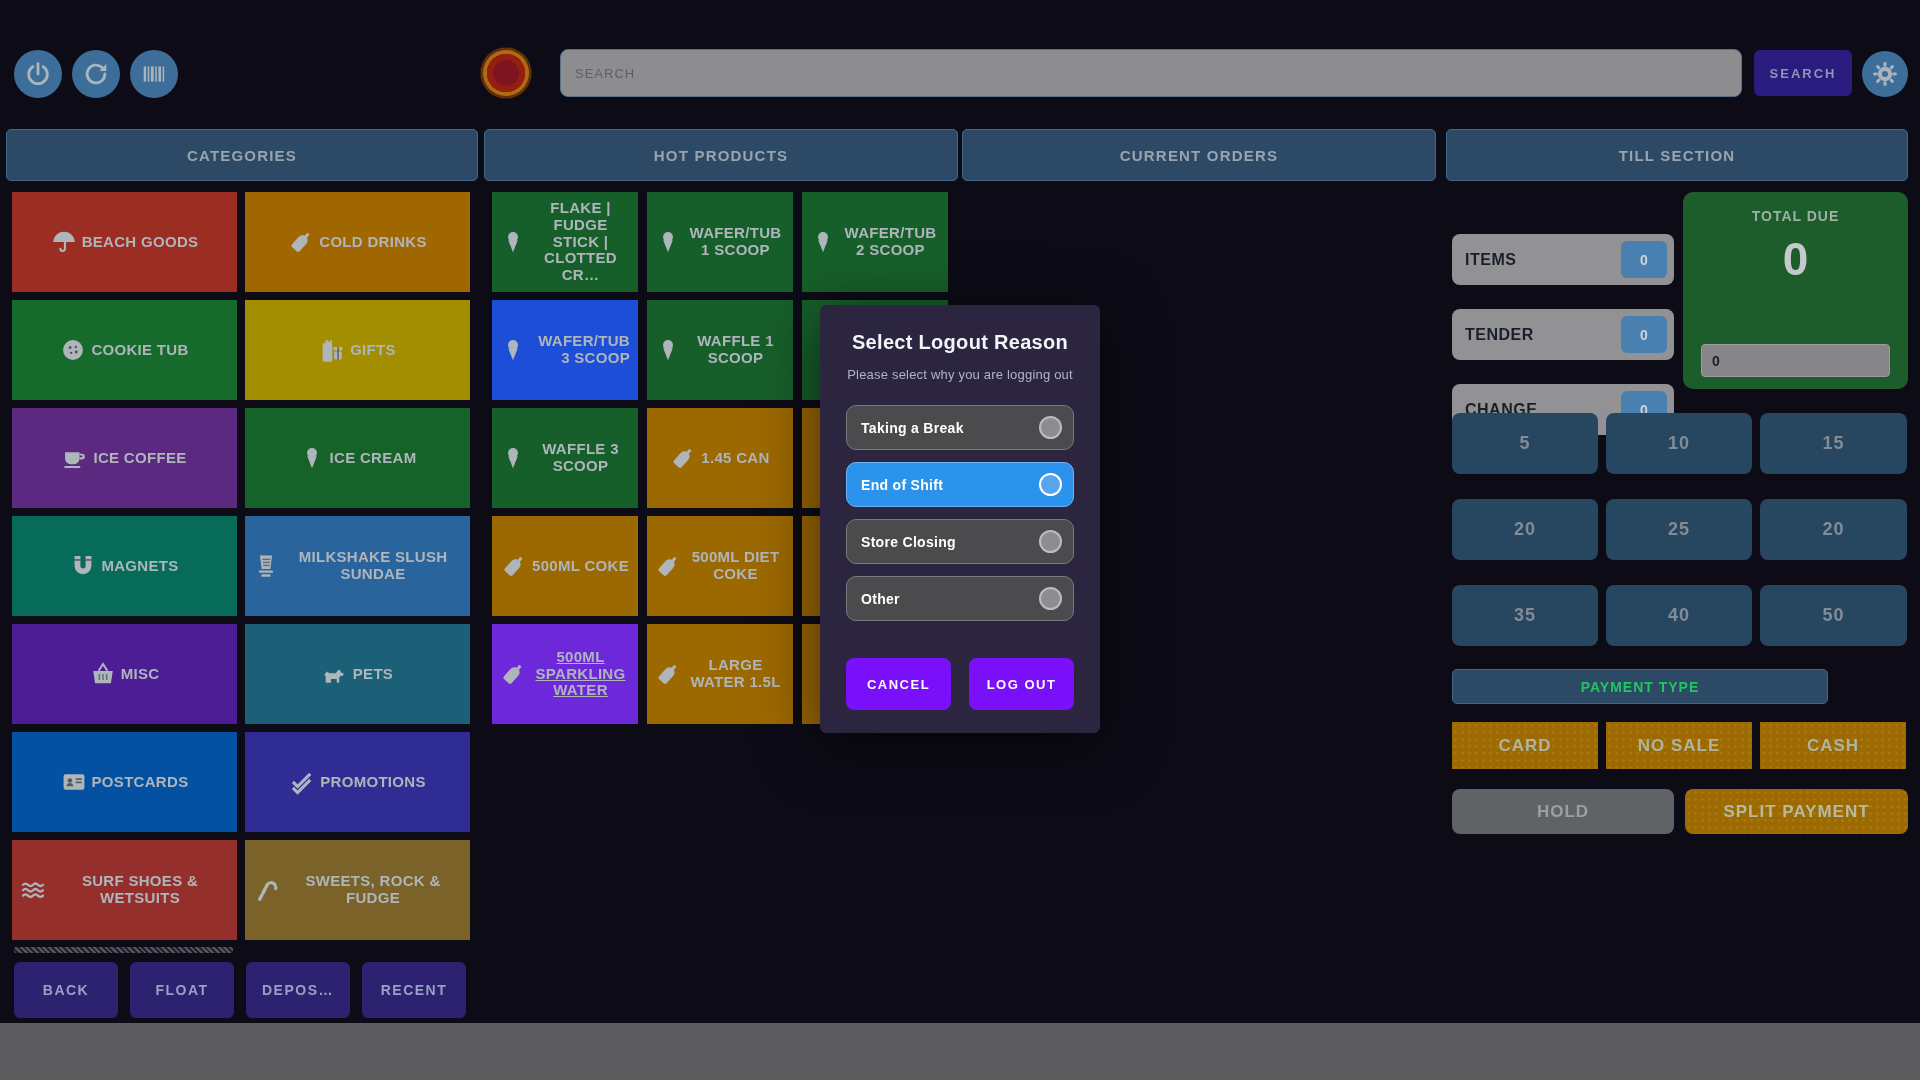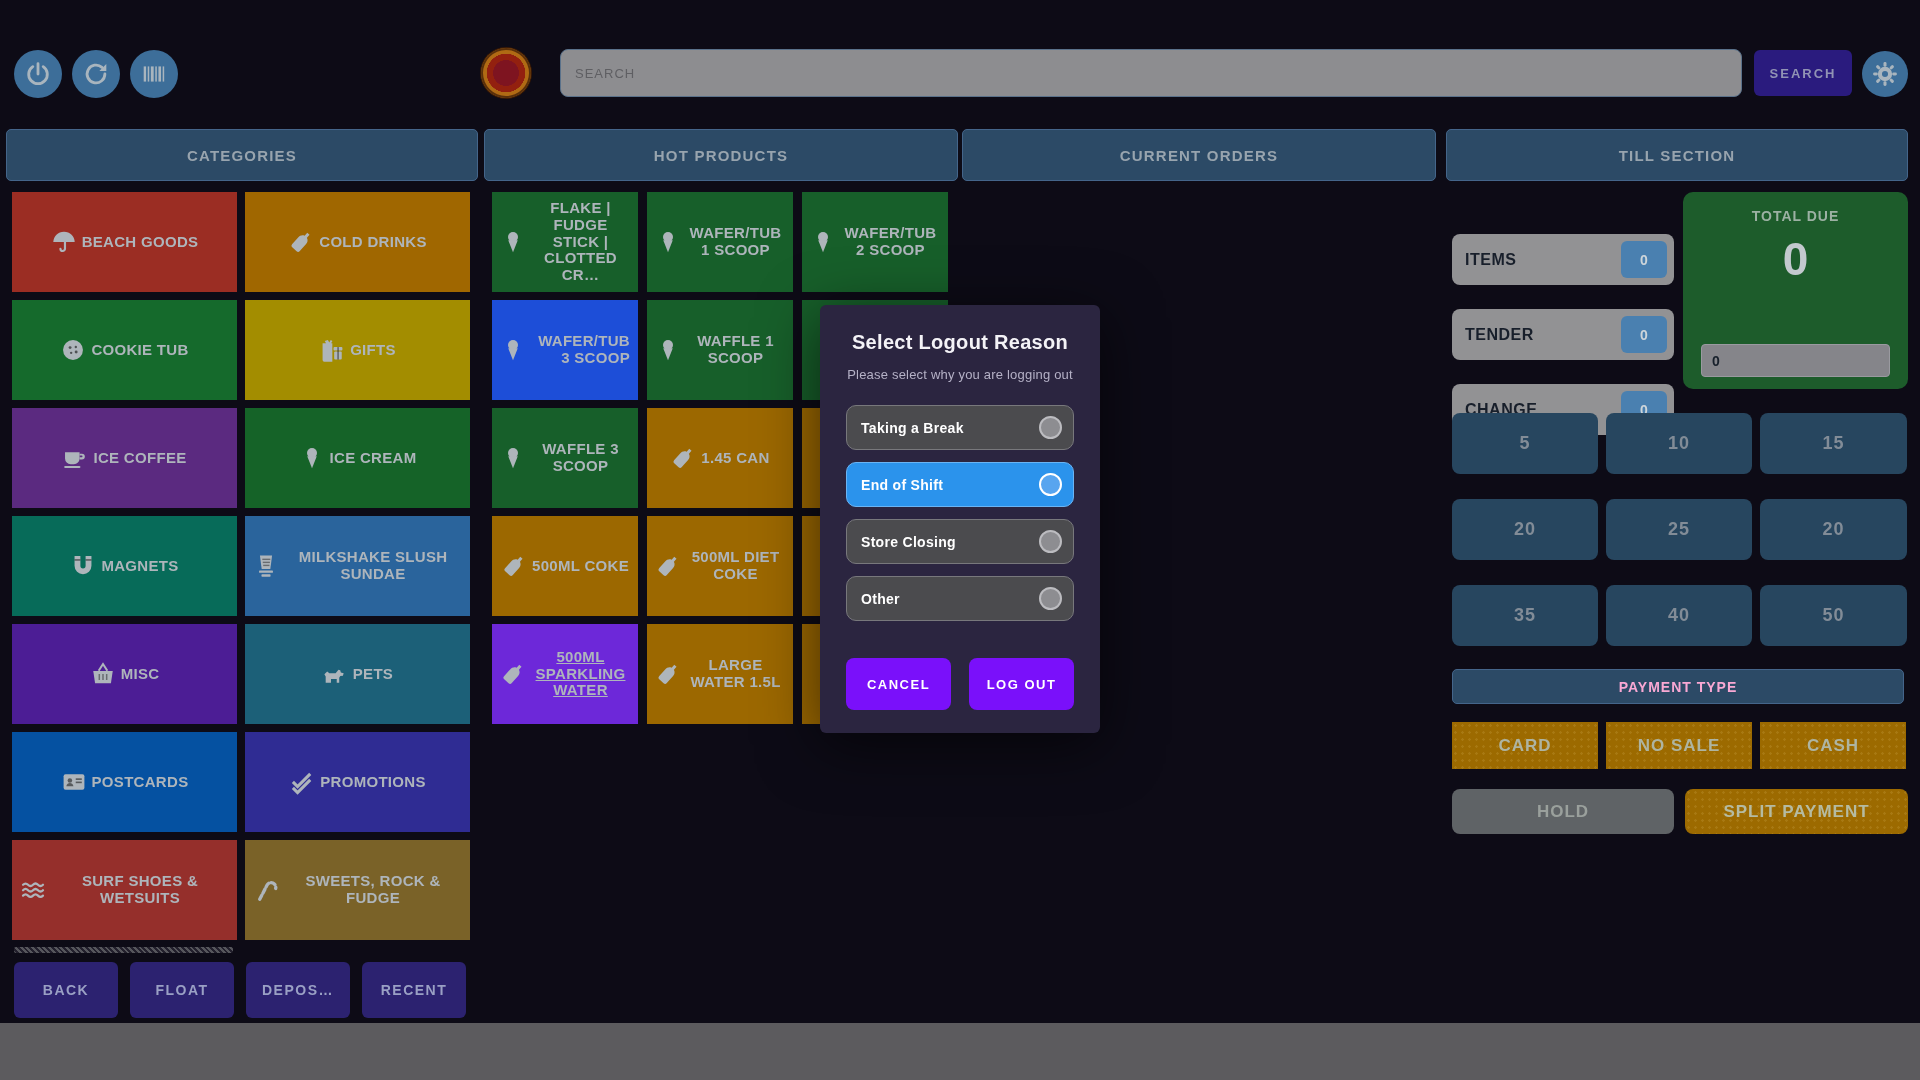--- a/index.html
+++ b/index.html
@@ -64,23 +64,23 @@
   .total-panel{position:absolute;left:1683px;top:192px;width:225px;height:197px;background:#1d5c2b;border-radius:10px;
     display:flex;flex-direction:column;align-items:center;padding:16px 0 12px;box-sizing:border-box;}
   .total-label{font-size:14px;color:#9cb1a3;letter-spacing:1px;font-weight:bold;}
   .total-value{font-size:46px;font-weight:bold;color:#c3c9ce;margin-top:8px;}
   .total-input{margin-top:auto;width:189px;height:33px;background:#85858a;border:1px solid #9a9aa0;border-radius:4px;
     color:#17202b;font-size:14px;font-weight:bold;padding:0 10px;box-sizing:border-box;font-family:inherit;outline:none;}
   .quick-grid{position:absolute;left:1452px;top:413px;display:grid;grid-template-columns:146px 146px 147px;
     grid-auto-rows:61px;gap:25px 8px;}
   .quick-btn{background:#27465f;border-radius:8px;display:flex;align-items:center;justify-content:center;
     font-size:18px;font-weight:bold;color:#828c97;letter-spacing:1px;cursor:pointer;}
-  .pay-header{position:absolute;left:1452px;top:669px;width:452px;height:35px;background:#2c4a66;
+  .pay-header{position:absolute;left:1452px;top:669px;width:376px;height:35px;background:#2c4a66;
     border:1px solid #44658a;border-radius:5px;display:flex;align-items:center;justify-content:center;
-    font-size:14px;letter-spacing:1px;color:#f9a8d4;box-sizing:border-box;font-weight:bold;}
+    font-size:14px;letter-spacing:1px;color:#22c55e;box-sizing:border-box;font-weight:bold;}
   .pay-row{position:absolute;left:1452px;top:722px;display:flex;gap:8px;}
   .pay-btn{width:146px;height:47px;background:#9c6a00;border-radius:0;display:flex;align-items:center;
     justify-content:center;font-weight:bold;font-size:17px;color:#aeb4a1;letter-spacing:1px;cursor:pointer;
     background-image:radial-gradient(rgba(255,230,150,.12) 1px,transparent 1.5px);background-size:7px 7px;}
   .hold-row{position:absolute;left:1452px;top:789px;display:flex;gap:11px;}
   .hold-btn{width:222px;height:45px;background:#5f6366;border-radius:8px;display:flex;align-items:center;
     justify-content:center;font-weight:bold;font-size:17px;color:#9aa09c;letter-spacing:1px;cursor:pointer;}
   .split-btn{width:223px;height:45px;background:#9c6a00;border-radius:8px;display:flex;align-items:center;
     justify-content:center;font-weight:bold;font-size:17px;color:#b5bba2;letter-spacing:1px;cursor:pointer;
     background-image:radial-gradient(rgba(255,230,150,.12) 1px,transparent 1.5px);background-size:7px 7px;}

